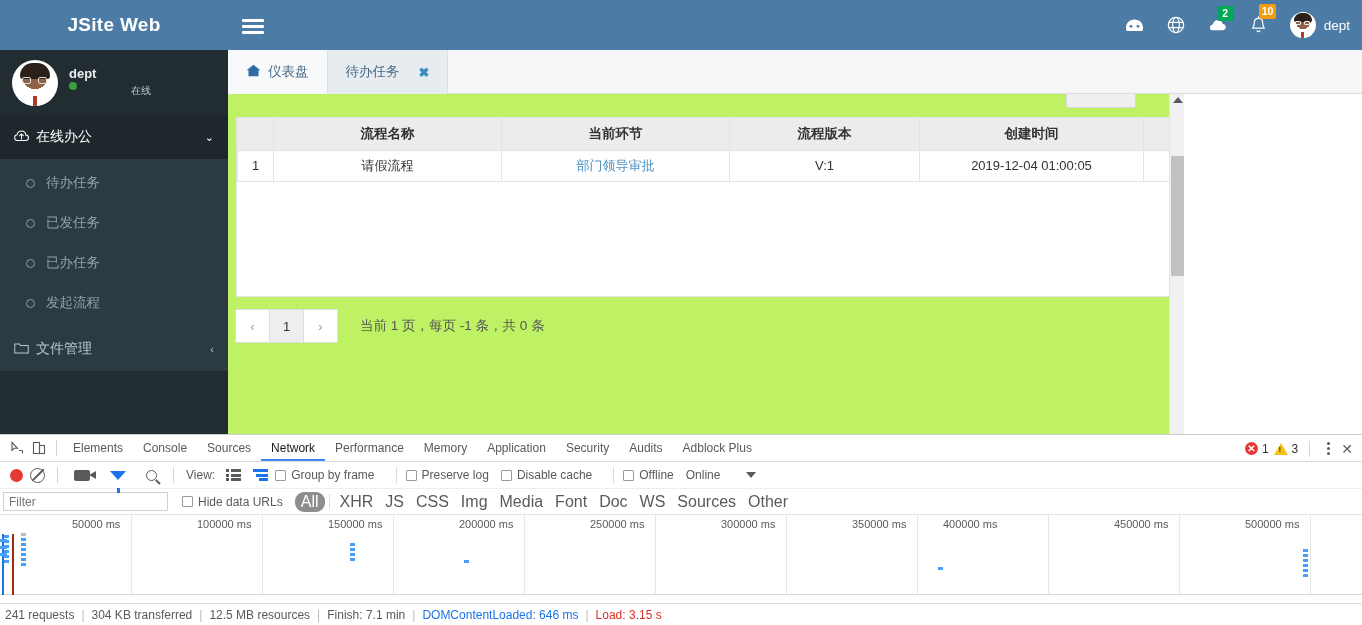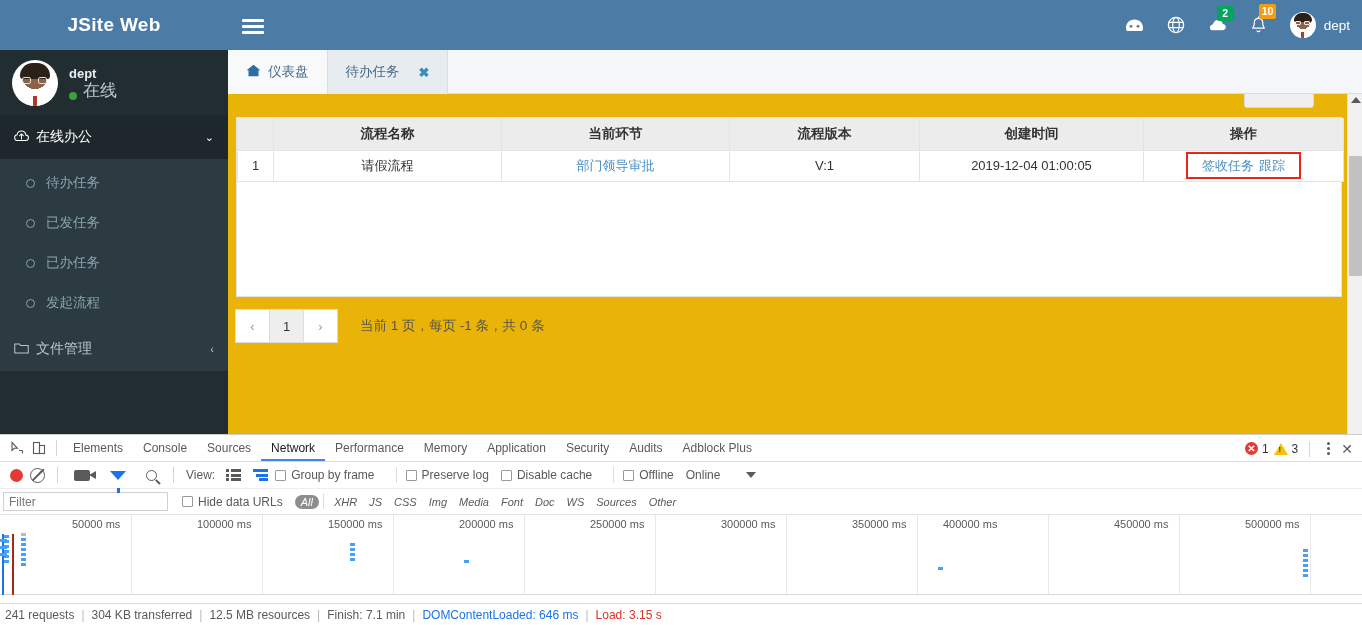--- a/index.html
+++ b/index.html
@@ -28,21 +28,21 @@
     background: radial-gradient(circle at 50% 36%, #8d6246 0 34%, #ffffff 34% 100%);
     position:relative; overflow:hidden; border:0;
   }
   .avatar-lg .hair { position:absolute; left:8px; top:3px; width:30px; height:16px; background:#2b2119; border-radius:15px 15px 4px 4px;}
   .avatar-lg .g1 { position:absolute; left:10px; top:17px; width:9px; height:7px; border:1.5px solid #ddd; border-radius:2px;}
   .avatar-lg .g2 { position:absolute; left:26px; top:17px; width:9px; height:7px; border:1.5px solid #ddd; border-radius:2px;}
   .avatar-lg .body { position:absolute; left:4px; bottom:-4px; width:38px; height:18px; background:#fff; border-radius:16px 16px 0 0;}
   .avatar-lg .tie { position:absolute; left:21px; bottom:0px; width:4px; height:10px; background:#b03a2e;}
   .user-meta { margin-left:11px; }
   .user-name { color:#e9edf0; font-size:13px; font-weight:bold; line-height:16px; }
-  .user-status { color:#b8c7ce; font-size:17px; line-height:18px; display:flex; align-items:flex-end; }
+  .user-status { color:#b8c7ce; font-size:10px; line-height:18px; display:flex; align-items:flex-start;gap:48px; }
   .dot-online { width:8px;height:8px;border-radius:50%;background:#3c9e3c;display:inline-block;margin-right:6px;}
 
   .menu-header {
     display:flex; align-items:center; height:44px; padding:0 14px;
     background:#1e282c; color:#ffffff; font-size:14px;
   }
   .menu-header .mi { width:22px; font-size:14px; color:#fff; }
   .menu-header .caret { margin-left:auto; font-size:11px; color:#fff; }
   .submenu { background:#2c3b41; padding:4px 0; }
   .submenu-item {
@@ -86,21 +86,21 @@
   .tab {
     display:flex; align-items:center; gap:7px; padding:0 18px; height:44px;
     font-size:13.5px; color:#4a6a85; border-right:1px solid #ddd;
     background:#f7f9fa; cursor:pointer;
   }
   .tab.active { background:#e7ecf0; }
   .tab .closex { margin-left:12px; color:#3c8dbc; font-size:13px; font-weight:bold; cursor:pointer; }
   .home-ico { color:#2e6da4; font-size:14px; }
 
   
-  .content { position:absolute; left:228px; top:94px; width:1134px; height:340px; background:#eab308; overflow:hidden; }
+  .content { position:absolute; left:228px; top:94px; width:956px; height:340px; background:#bef264; overflow:hidden; }
   .ghost-btn {
     position:absolute; right:48px; top:-10px; width:70px; height:24px;
     background:#efefef; border:1px solid #d9d9d9; border-radius:3px;
   }
   .table-wrap { position:absolute; left:8px; top:23px; width:1106px; height:180px; border:1px solid #e4e4e4; background:#fff; }
   table { width:100%; border-collapse:collapse; table-layout:fixed; }
   thead th {
     background:#ececec; border:1px solid #e4e4e4; border-top:none;
     height:32px; font-size:13.5px; color:#333; font-weight:bold;
   }
@@ -163,21 +163,21 @@
   .cb { width:11px;height:11px;border:1px solid #9a9a9a;background:#fff;border-radius:1px;display:inline-block;margin-right:5px;vertical-align:-1px;cursor:pointer;}
   .tb-item { color:#5a5a5a; display:flex;align-items:center; margin-right:12px; cursor:default;}
   .vsep { width:1px;height:16px;background:#dcdcdc;margin:0 9px;}
   .caretdown { width:0;height:0;border-left:5px solid transparent;border-right:5px solid transparent;border-top:6px solid #5a5a5a;margin-left:14px;cursor:pointer;}
 
   .dt-filterbar { display:flex; align-items:center; height:26px; border-bottom:1px solid #e4e4e4; }
   .filter-input {
     width:165px; height:19px; margin-left:3px; border:1px solid #d0d0d0; background:#fff;
     font-size:12px; color:#999; padding:0 5px; outline:none; font-family:"Liberation Sans", sans-serif;
   }
-  .ftype { color:#5a5a5a; font-size:11px; padding:0 6px; cursor:pointer;font-style:italic; }
+  .ftype { color:#5a5a5a; font-size:16px; padding:0 6px; cursor:pointer; }
   .ftype.all { background:#8d8d8d; color:#fff; border-radius:9px; padding:1px 6px; }
 
   .waterfall { position:relative; height:80px; border-bottom:1px solid #d8d8d8; }
   .wf-col { position:absolute; top:0; bottom:0; border-right:1px solid #e8e8e8; }
   .wf-label { position:absolute; top:3px; font-size:11px; color:#5a5a5a; }
   .bar-blue { position:absolute; width:2px; background:#1a73e8; }
   .bar-red { position:absolute; width:2px; background:#a52714; }
   .dots { position:absolute; width:5px; }
   .dots i { display:block; width:5px; height:3px; background:#46a0f5; margin-bottom:2px; }
   .dash { position:absolute; height:3px; background:#46a0f5; }

